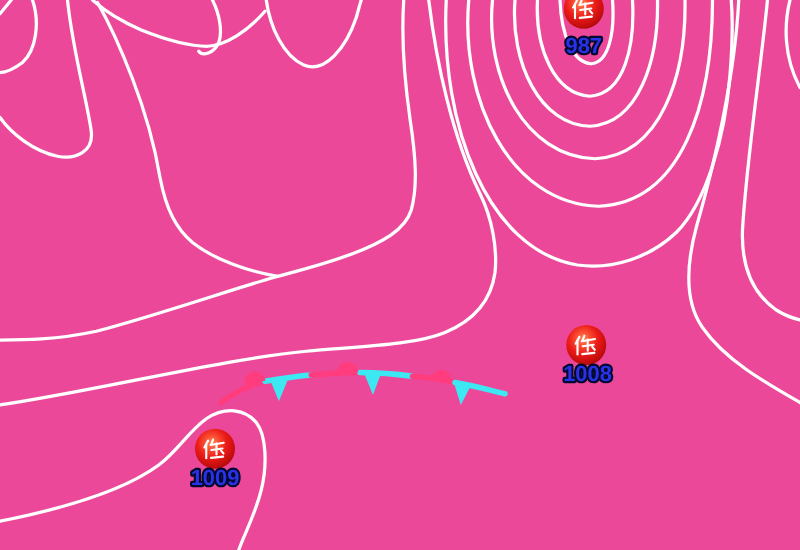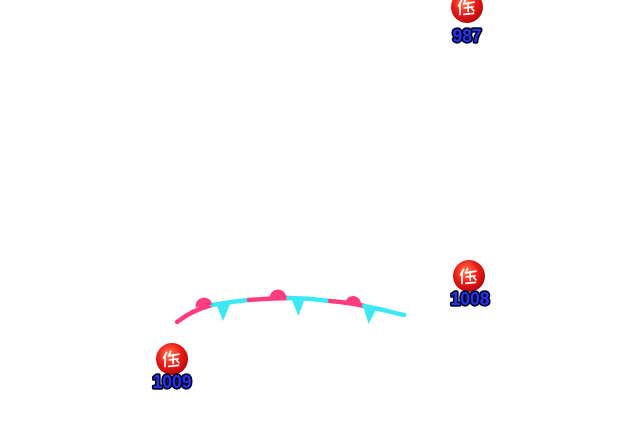--- a/index.html
+++ b/index.html
@@ -1,19 +1,19 @@
 <!DOCTYPE html>
 <html><head>
 <meta charset="utf-8">
 <style>
   html,body{margin:0;padding:0;background:#000;}
   #stage{
     position:relative;
     width:640px;height:440px;
-    background:#ffffff;
+    background:#ec4899;
     overflow:hidden;
     font-family:"Liberation Sans", sans-serif;
   }
   svg{display:block;}
   .iso{fill:none;stroke-width:2.6;stroke-linecap:round;stroke-linejoin:round;}
   .front-seg{fill:none;stroke-width:4.4;stroke-linecap:round;}
   .pressure-label{
     font-family:"Liberation Sans", sans-serif;
     font-weight:bold;
     font-size:17.5px;

